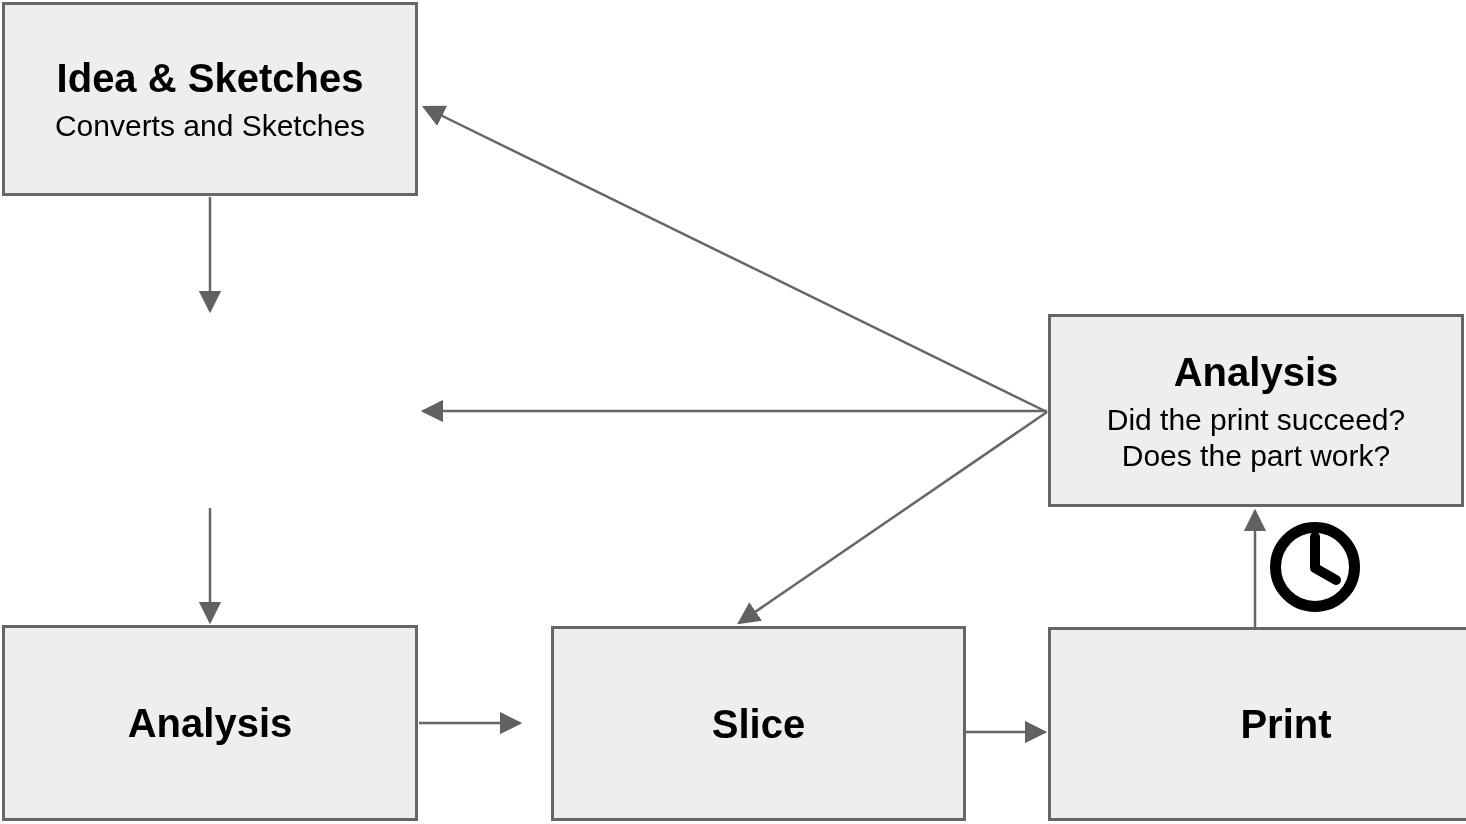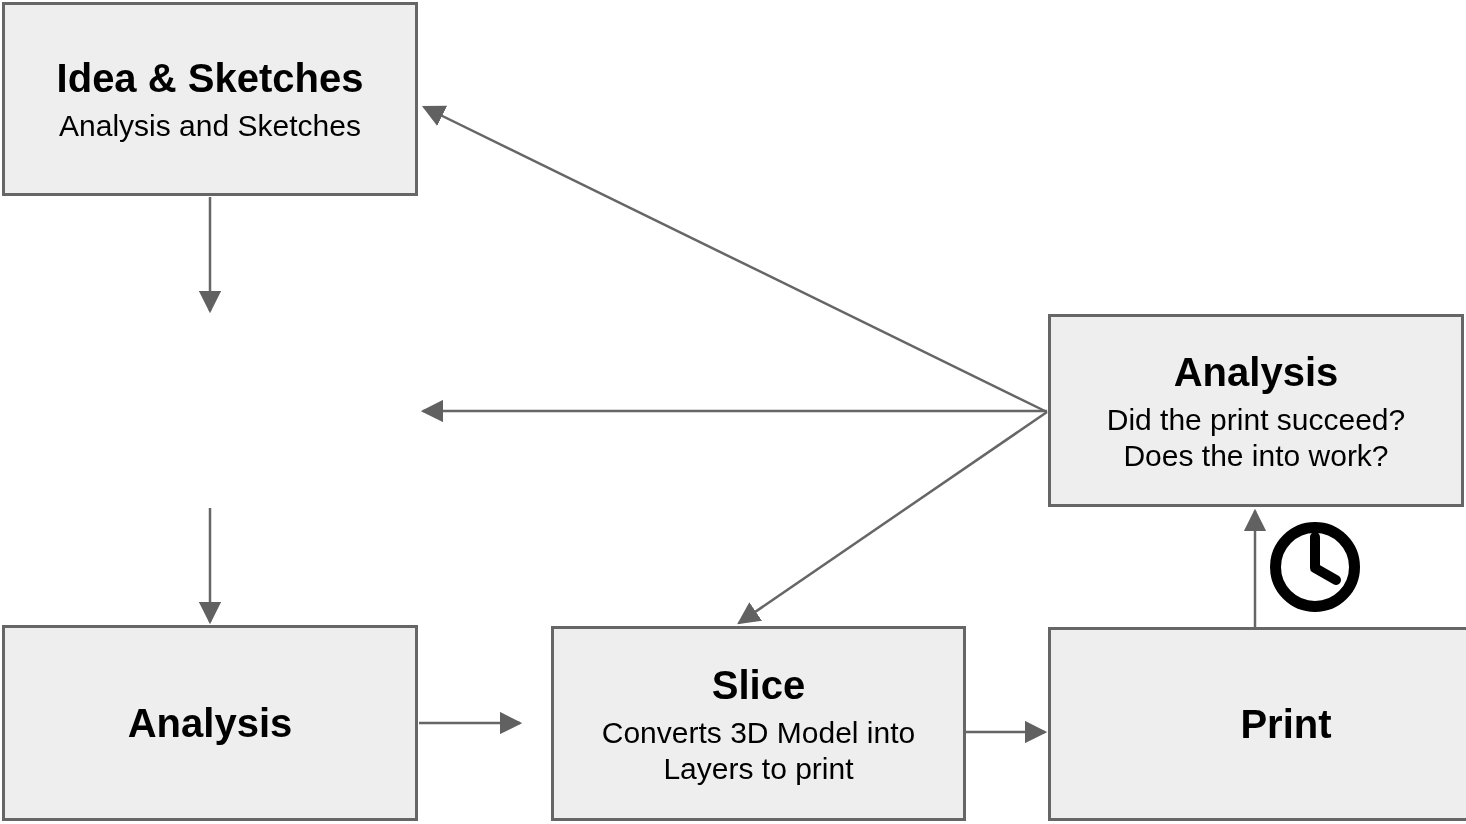--- a/index.html
+++ b/index.html
@@ -80,42 +80,40 @@
     <line x1="419" y1="723" x2="520" y2="723" stroke="#666666" stroke-width="2.5" marker-end="url(#arrow)"></line>
     <line x1="939" y1="732" x2="1045" y2="732" stroke="#666666" stroke-width="2.5" marker-end="url(#arrow)"></line>
     <line x1="1255" y1="627" x2="1255" y2="511" stroke="#666666" stroke-width="2.5" marker-end="url(#arrow)"></line>
     <line x1="1047" y1="411" x2="423" y2="411" stroke="#666666" stroke-width="2.5" marker-end="url(#arrow)"></line>
     <line x1="1047" y1="412" x2="424" y2="107" stroke="#666666" stroke-width="2.5" marker-end="url(#arrow)"></line>
     <line x1="1047" y1="412" x2="739" y2="623" stroke="#666666" stroke-width="2.5" marker-end="url(#arrow)"></line>
   </svg>
 
   <div class="node n-idea">
     <div class="node-title">Idea &amp; Sketches</div>
-    <div class="node-sub">Analysis and Sketches</div>
+    <div class="node-sub">Converts and Sketches</div>
   </div>
 
 
   <div class="node n-analysis-pre">
     <div class="node-title">Analysis</div>
   </div>
 
   <div class="node n-slice">
     <div class="node-title">Slice</div>
-    <div class="node-sub">Converts 3D Model into
-Layers to print</div>
   </div>
 
   <div class="node n-print">
     <div class="node-title">Print</div>
   </div>
 
   <div class="node n-analysis-post">
     <div class="node-title">Analysis</div>
     <div class="node-sub">Did the print succeed?
-Does the into work?</div>
+Does the part work?</div>
   </div>
 
   <svg class="clock" viewBox="0 0 90 90" xmlns="http://www.w3.org/2000/svg">
     <circle cx="45" cy="45" r="39.5" fill="none" stroke="#000000" stroke-width="11"></circle>
     <path d="M45,15 L45,46 L66,58" fill="none" stroke="#000000" stroke-width="10" stroke-linecap="round" stroke-linejoin="round"></path>
   </svg>
 
 </div>
 
 </body></html>

